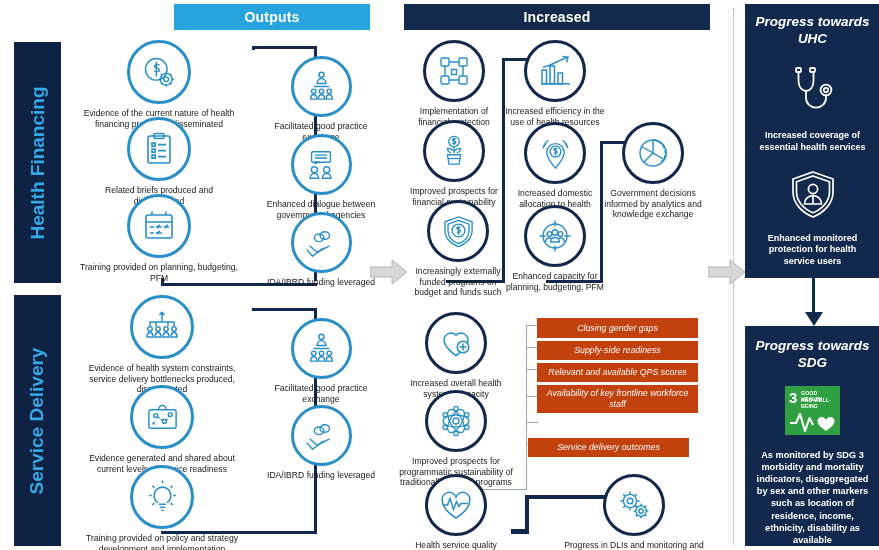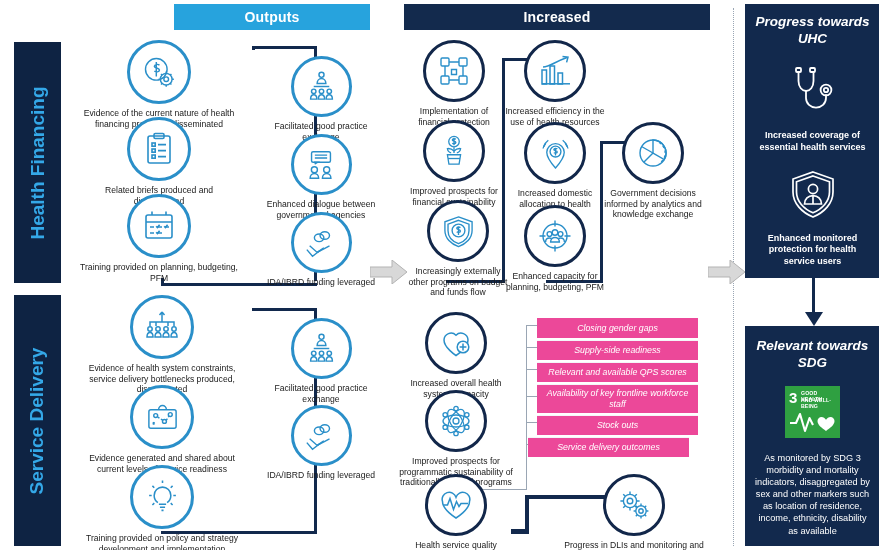--- a/index.html
+++ b/index.html
@@ -26,33 +26,33 @@
   .ring.lt{border:3px solid #2a8fc9;}
   .ring.dk{border:3px solid #12274a;}
   .cap{margin-top:4px;text-align:center;color:#1a1a1a;font-size:8.6px;line-height:1.25;}
   .cap.w-wide{width:160px;}
   .cap.w-mid{width:128px;}
   .cap.w-nar{width:112px;}
   .cap.w-xnar{width:100px;}
 
   
   .chip{
-    background:#ec4899;color:#fff;font-style:italic;font-size:8.8px;
+    background:#c2410c;color:#fff;font-style:italic;font-size:8.8px;
     display:flex;align-items:center;justify-content:center;text-align:center;
     padding:0 8px;line-height:1.2;border-top:1px solid #f4f6f8;
   }
 
   
   .panel{background:#12294d;display:flex;flex-direction:column;align-items:center;}
   .panel h3{
     margin:0;color:#fff;font-size:13.5px;font-style:italic;font-weight:bold;
     text-align:center;line-height:1.25;
   }
   .panel p{margin:0;color:#fff;font-size:9px;text-align:center;line-height:1.32;font-weight:bold;}
-  .panel p.reg{font-weight:normal;font-size:9.2px;}
+  .panel p.reg{font-weight:bold;font-size:9.2px;}
 
   
   .lineh{background:#12294d;}
   .linev{background:#12294d;}
   .thin{background:#9aa6b4;}
   .dotted{border-left:1px dotted #9aa6b4;}
 
   
   .garrow{display:block;}
 
@@ -310,21 +310,21 @@
 
   <div class="node" style="left:396px;top:200px;width:112px;">
     <div class="ring dk" style="width:56px;height:56px;">
       <svg width="33" height="33" viewBox="0 0 34 34" fill="none" stroke="#2a8fc9" stroke-width="1.4">
         <path d="M17 2 L31 7 v9c0 8-6.4 14-14 16.6C9.4 30 3 24 3 16V7z"></path>
         <path d="M17 5.5 L27.8 9.4v6.8c0 6.4-5 11.2-10.8 13.4C11.2 27.4 6.2 22.6 6.2 16.2V9.4z"></path>
         <circle cx="17" cy="16" r="6.6"></circle>
         <path d="M17 11.5v9M19 13c-.8-.9-3.4-1.1-3.8.6s3.8 1 3.8 2.9c0 1.7-3 1.7-3.8.8"></path>
       </svg>
     </div>
-    <div class="cap w-xnar">Increasingly externally other programs on budget and funds flow</div>
+    <div class="cap w-xnar">Increasingly externally funded programs on budget and funds such</div>
   </div>
 
   <div class="node" style="left:497px;top:40px;width:104px;">
     <div class="ring dk" style="width:56px;height:56px;">
       <svg width="34" height="34" viewBox="0 0 34 34" fill="none" stroke="#2a8fc9" stroke-width="1.5">
         <path d="M4 30V16h4.5v14zM12 30V12h4.5v18zM20 30V19h4.5v11z"></path>
         <path d="M4 29.8h28"></path>
         <path d="M5 13 C12 13 16 8 29 3.5"></path>
         <path d="M24.5 2.6L30 3.2l-1.4 5.2"></path>
       </svg>
@@ -431,23 +431,20 @@
   </div>
   <div class="abs chip" style="left:531px;top:340px;width:161px;height:20px;">
     <span>Supply-side readiness</span>
   </div>
   <div class="abs chip" style="left:531px;top:362px;width:161px;height:20px;">
     <span>Relevant and available QPS scores</span>
   </div>
   <div class="abs chip" style="left:531px;top:384px;width:161px;height:29px;">
     <span>Availability of key frontline workforce staff</span>
   </div>
-  <div class="abs chip" style="left:531px;top:415px;width:161px;height:20px;">
-    <span>Stock outs</span>
-  </div>
   <div class="abs chip" style="left:522px;top:437px;width:161px;height:20px;">
     <span>Service delivery outcomes</span>
   </div>
 
   <div class="abs panel" style="left:739px;top:4px;width:135px;height:274px;padding:10px 10px 0;">
     <h3>Progress towards UHC</h3>
 
     <div style="margin-top:18px;">
       <svg width="58" height="50" viewBox="0 0 58 50" fill="none" stroke="#ffffff" stroke-width="1.8">
         <rect x="12" y="2" width="5" height="4" rx="1"></rect>
@@ -466,21 +463,21 @@
         <path d="M23 6 L39.5 11.8V22c0 9.4-7.3 16.8-16.5 20.8C13.8 38.8 6.5 31.4 6.5 22V11.8z"></path>
         <circle cx="23" cy="19" r="4.6"></circle>
         <path d="M14.5 34c0-5 3.8-8.4 8.5-8.4s8.5 3.4 8.5 8.4z"></path>
         <path d="M23 25.6v8.4"></path>
       </svg>
     </div>
     <p style="margin-top:9px;width:118px;">Enhanced monitored protection for health service users</p>
   </div>
 
   <div class="abs panel" style="left:739px;top:326px;width:135px;height:220px;padding:12px 10px 0;">
-    <h3>Relevant towards SDG</h3>
+    <h3>Progress towards SDG</h3>
 
     <div class="sdg" style="margin-top:14px;width:55px;height:52px;">
       <div style="position:absolute;left:4px;top:4px;color:#fff;font-size:15px;font-weight:bold;line-height:1;">3</div>
       <div style="position:absolute;left:16px;top:4px;color:#fff;font-size:5.2px;font-weight:bold;line-height:1.25;letter-spacing:.1px;">GOOD HEALTH</div>
       <div style="position:absolute;left:16px;top:11px;color:#fff;font-size:5.2px;font-weight:bold;line-height:1.25;letter-spacing:.1px;">AND WELL-BEING</div>
       <svg style="position:absolute;left:4px;top:22px;" width="47" height="26" viewBox="0 0 47 26">
         <path d="M1 15h6l4-9 5 17 4.5-13 3.5 7" fill="none" stroke="#fff" stroke-width="2.1" stroke-linejoin="round"></path>
         <path d="M37 23c-4-3-8.5-6-8.5-10 0-2.3 1.8-4 4-4 1.8 0 3.5 1.2 4.5 2.8 1-1.6 2.7-2.8 4.5-2.8 2.2 0 4 1.7 4 4 0 4-4.5 7-8.5 10z" fill="#fff"></path>
       </svg>
     </div>

